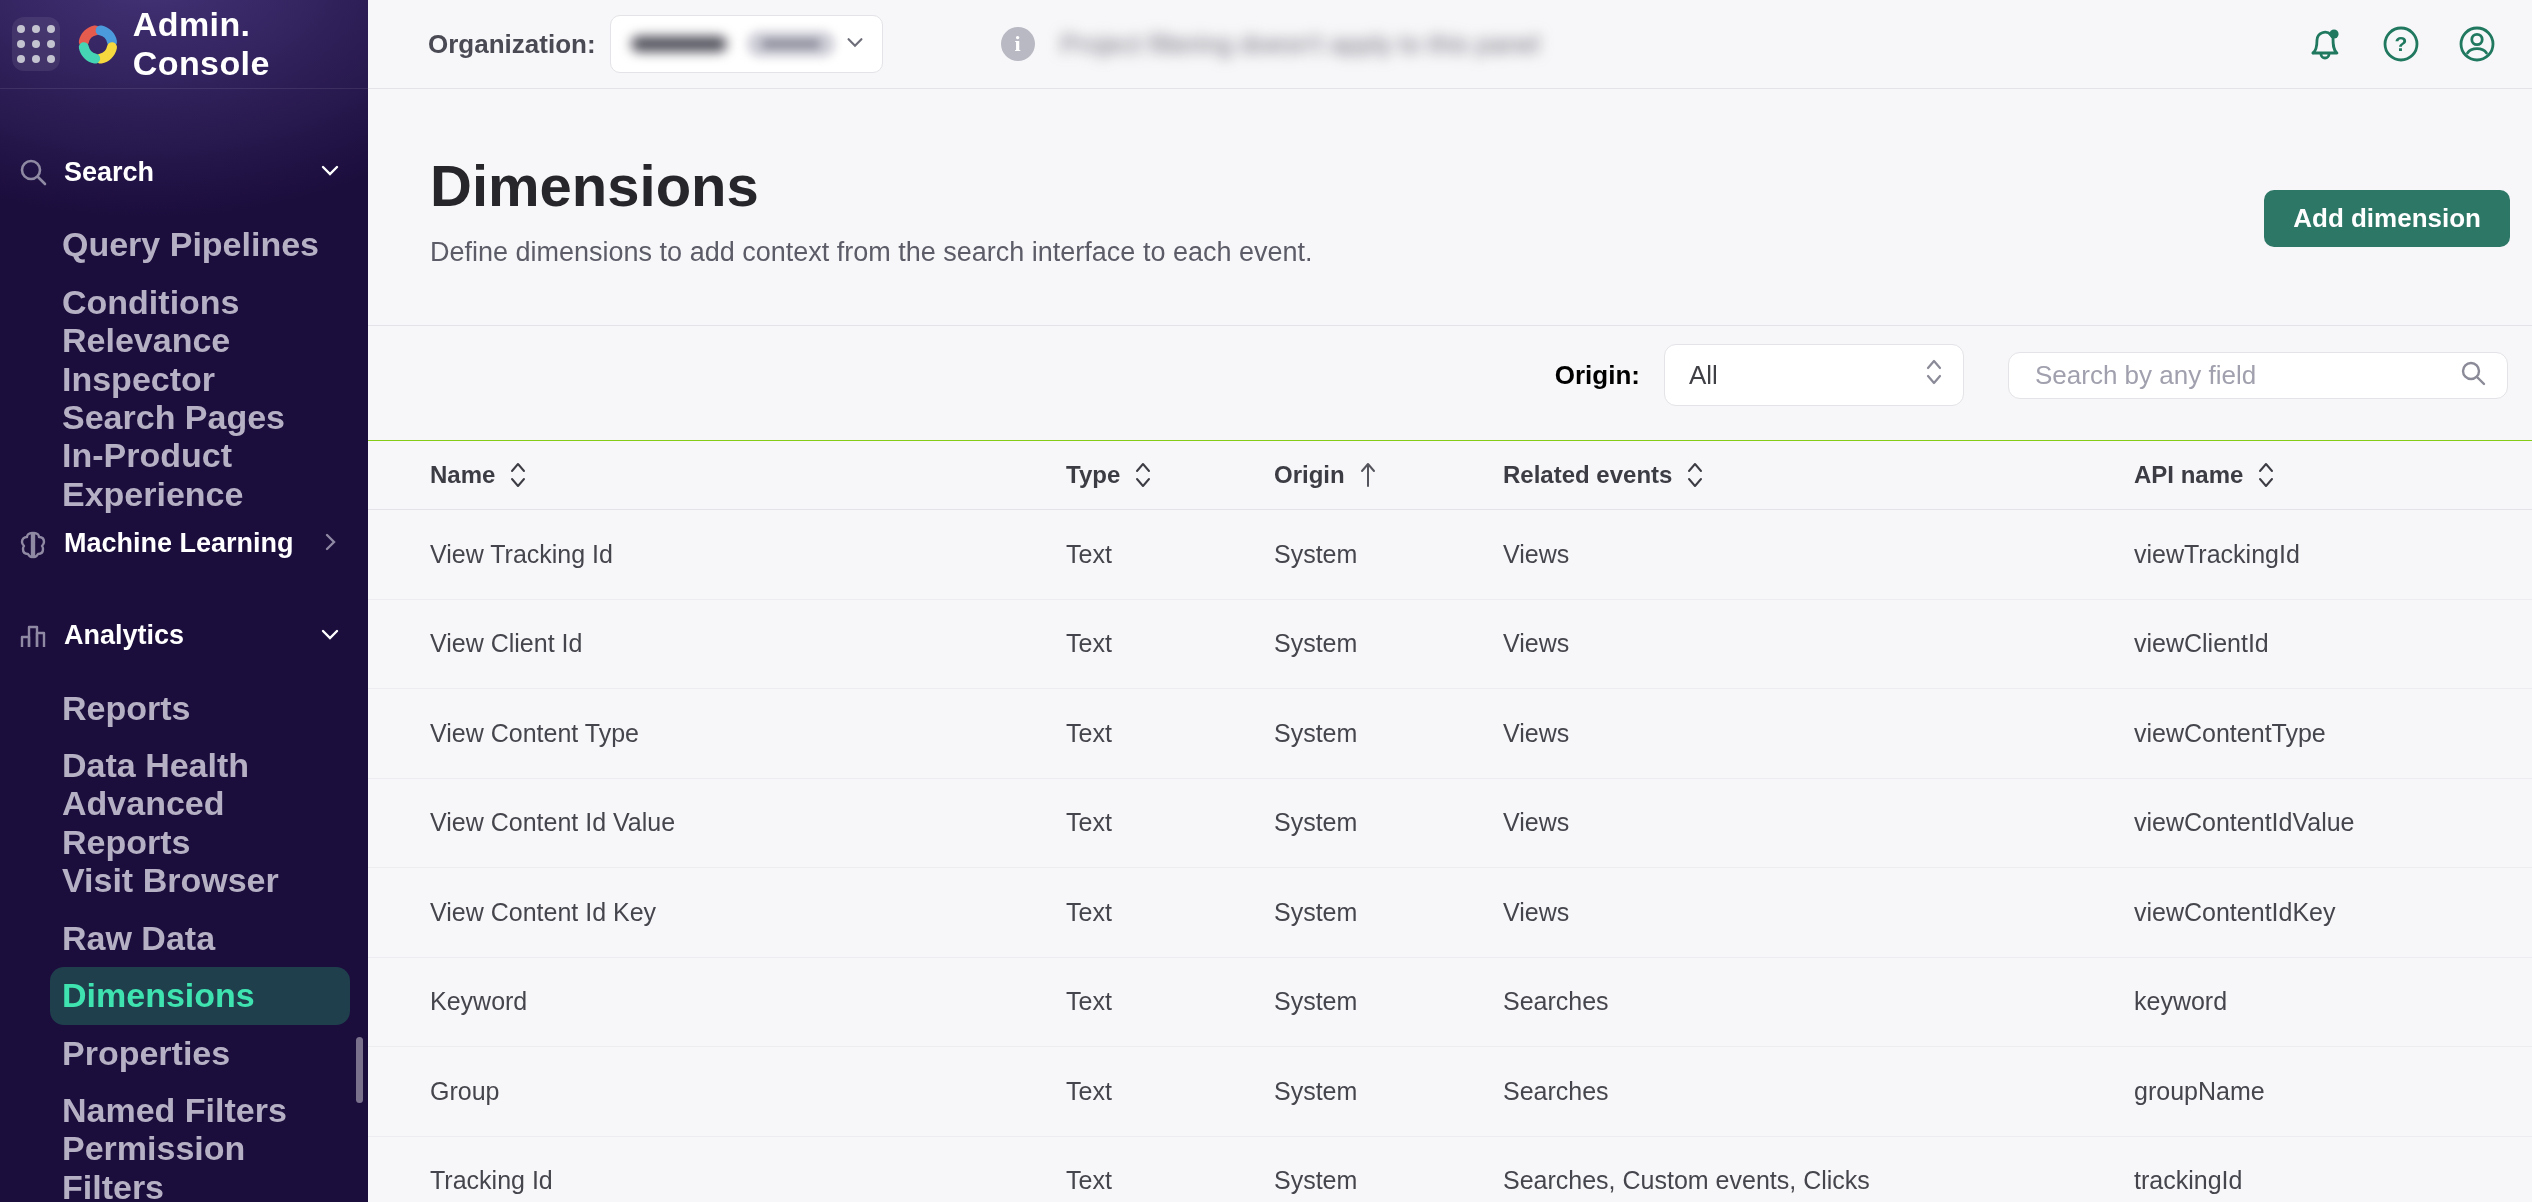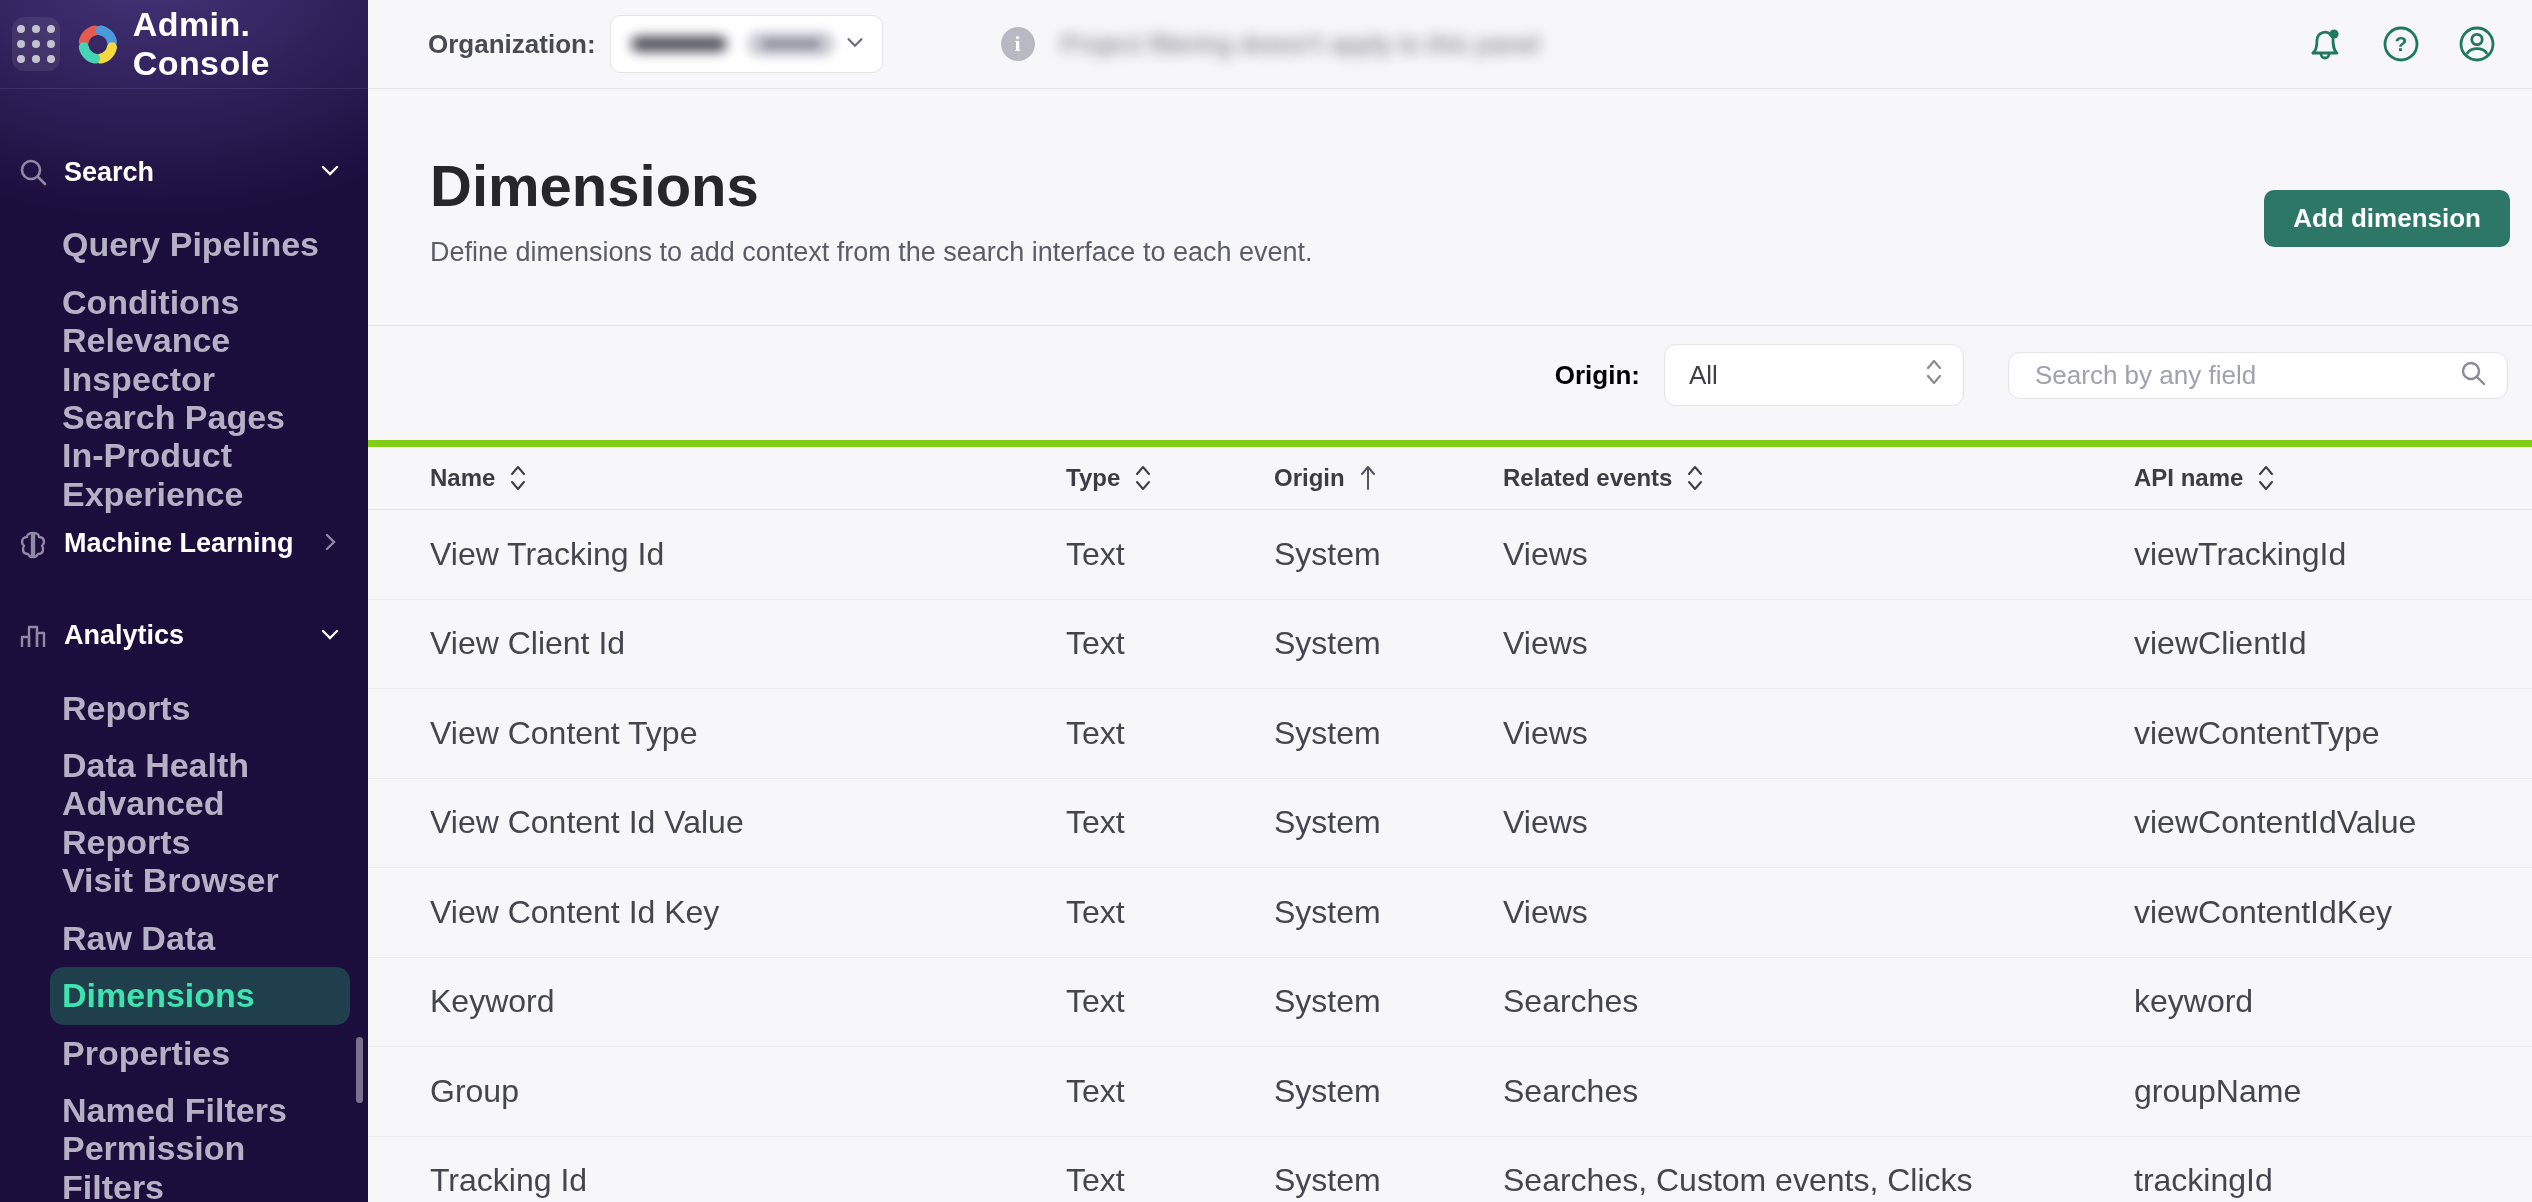--- a/index.html
+++ b/index.html
@@ -108,27 +108,27 @@
   .search-box input {
     flex:1; border:none; outline:none; background:transparent;
     font-size:26px; color:#3f3f46; font-family:"Liberation Sans", sans-serif;
   }
   .search-box input::placeholder { color:#a0a0ae; }
 
   .table { position:absolute; top:351px; left:0; right:0; }
   .thead {
     display:grid; grid-template-columns:636px 208px 229px 631px 1fr;
     padding-left:62px; height:70px; align-items:center;
-    border-top:7px solid #84cc16; border-bottom:1px solid #e4e4e8;
+    border-top:1px solid #84cc16; border-bottom:1px solid #e4e4e8;
   }
   .th { display:flex; align-items:center; gap:14px; font-size:24px; font-weight:700; color:#3c3c44; cursor:pointer; }
   .trow {
     display:grid; grid-template-columns:636px 208px 229px 631px 1fr;
     padding-left:62px; height:89.5px; align-items:center;
-    border-bottom:1px solid #ededf1; font-size:32px; color:#45454d; cursor:pointer;
+    border-bottom:1px solid #ededf1; font-size:25px; color:#45454d; cursor:pointer;
     background:#f7f7f9;
   }
   .cell { white-space:nowrap; overflow:hidden; text-overflow:ellipsis; padding-right:20px; }
 </style>
 </head>
 <body>
 
 <aside class="sidebar">
   <div class="side-header">
     <div class="apps-tile">

